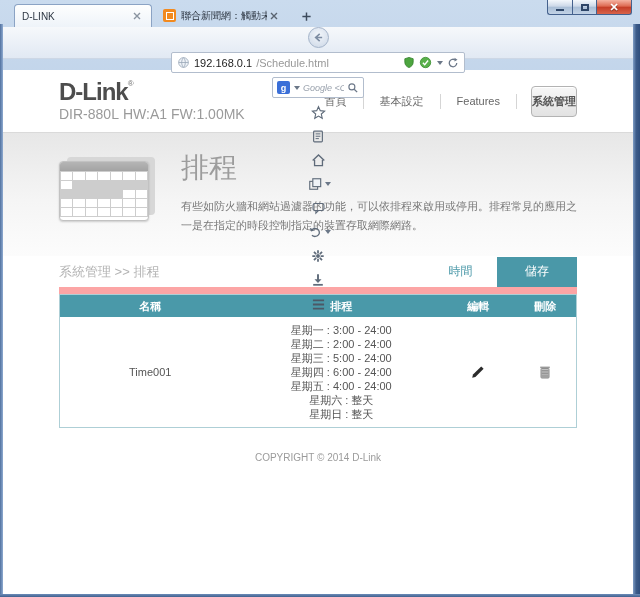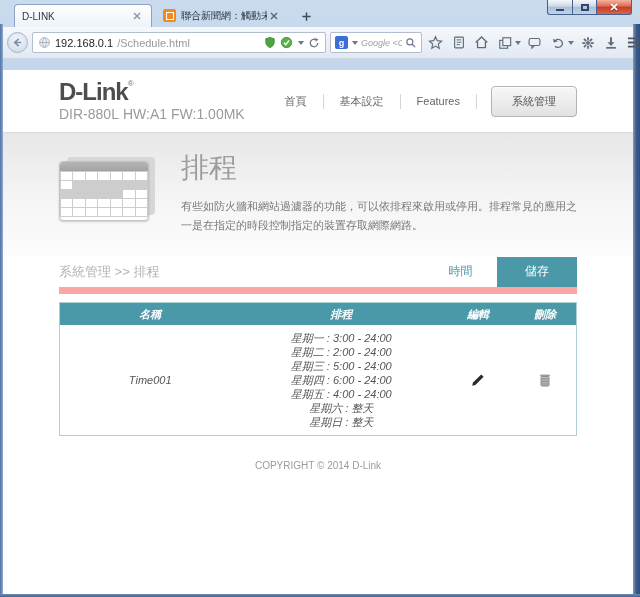--- a/index.html
+++ b/index.html
@@ -40,21 +40,21 @@
   .wc-close { width:36px; border-radius:0 0 3px 0;
     background:linear-gradient(180deg,#f5b3a2 0%, #dd6951 45%, #c43c26 50%, #d8644b 100%); }
   .glyph-min { width:8px; height:2px; background:#2e4668; margin-top:6px; }
   .glyph-max { width:8px; height:7px; border:2px solid #2e4668; }
   .glyph-close { color:#fff; font-size:11px; font-weight:bold; line-height:1;
     text-shadow:0 1px 1px rgba(0,0,0,.4); }
 
   
   .toolbar { position:absolute; top:27px; left:3px; right:7px; height:32px;
     background:linear-gradient(180deg,#f6f8fb,#e1e9f3); border-bottom:1px solid #cdd7e5;
-    display:flex; align-items:center; padding:0 4px; gap:4px; z-index:6; }
+    display:flex; align-items:center; padding:0 4px; gap:4px; z-index:6;flex-direction:column; }
   .back-btn { width:21px; height:21px; border-radius:50%; flex:none;
     background:radial-gradient(circle at 50% 35%, #f2f6fb, #ccd7e6);
     border:1px solid #a3b3c9; display:flex; align-items:center; justify-content:center; }
   .urlbar { flex:none; width:294px; height:21px; background:#fff; border:1px solid #b2bdcd;
     border-radius:2px; display:flex; align-items:center; padding:0 5px; gap:4px; }
   .url-host { font-size:11px; color:#1c1c1c; }
   .url-path { font-size:11px; color:#989898; }
   .urlbar .spacer { flex:1; }
   .searchbar { flex:none; width:92px; height:21px; background:#fff; border:1px solid #b2bdcd;
     border-radius:2px; display:flex; align-items:center; padding:0 4px; gap:3px; }
@@ -87,23 +87,23 @@
   .site { width:518px; margin:0 auto; }
 
   .site-header { height:62px; display:flex; align-items:center; justify-content:space-between; }
   .logo-line { line-height:1; }
   .logo { font-size:24px; font-weight:bold; color:#4d4d4d; letter-spacing:-1px; }
   .logo-reg { font-size:8px; color:#6f6f6f; vertical-align:top; }
   .device-info { margin-top:2px; font-size:14px; color:#9a9a9a; display:flex; gap:4px; }
   .main-nav { display:flex; align-items:center; font-size:11px; color:#666; }
   .nav-item { padding:0 16px; white-space:nowrap; }
   .nav-sep { width:1px; height:15px; background:#d5d5d5; }
-  .nav-item.active { margin-left:14px; padding:7px 20px; border:1px solid #b3b3b3; border-radius:4px;
+  .nav-item.active { margin-left:14px; padding:7px 0; border:1px solid #b3b3b3; border-radius:4px;
     background:linear-gradient(180deg,#f7f7f7,#e2e2e2); color:#555;
-    box-shadow:inset 0 1px 0 #fff; }
+    box-shadow:inset 0 1px 0 #fff;font-weight:bold; }
 
   .hero-band-wrap { background:linear-gradient(180deg,#e7e7e7 0%, #f5f5f5 55%, #fcfcfc 100%);
     border-top:1px solid #dadada; margin:0 -61px; padding:0 61px; }
   .hero-band { display:flex; padding:16px 0 22px; }
   .cal-wrap { width:112px; flex:none; position:relative; padding-top:12px; }
   .cal-back { position:absolute; left:8px; top:8px; width:88px; height:58px; background:#d7d7d7;
     border-radius:4px; }
   .cal-front { position:relative; width:90px; height:60px; background:#fff; border:1px solid #c2c2c2;
     border-radius:4px; overflow:hidden; box-shadow:0 1px 2px rgba(0,0,0,.18); }
   .cal-header { height:9px; background:linear-gradient(180deg,#b5b5b5,#a3a3a3); }
@@ -116,21 +116,21 @@
   .page-desc { margin-top:10px; width:405px; font-size:11px; color:#787878; line-height:1.7; }
 
   .crumb-row { height:38px; display:flex; align-items:center; justify-content:space-between;
     border-bottom:7px solid #fca5a5; }
   .breadcrumb { font-size:13px; color:#b3b3b3; }
   .btn { border:none; font-family:inherit; cursor:pointer; display:inline-flex;
     align-items:center; justify-content:center; }
   .btn-time { width:64px; height:30px; background:#fff; color:#4a98a8; font-size:12px; }
   .btn-save { width:80px; height:30px; background:#4a98a8; color:#fff; font-size:12px; }
 
-  .sched-table { width:100%; margin-top:8px; border-collapse:collapse; border:1px solid #aecfd6;font-style:italic; }
+  .sched-table { width:100%; margin-top:0; border-collapse:collapse; border:1px solid #aecfd6; }
   .sched-table th { background:#4a99a9; color:#fff; font-size:11px; font-weight:bold;
     height:22px; text-align:center; }
   .sched-table td { text-align:center; vertical-align:middle; font-size:11px; color:#555;
     padding:6px 0; }
   .col-name { width:35%; } .col-sched { width:39%; } .col-edit { width:14%; } .col-del { width:12%; }
   .sched-line { line-height:14px; }
 
   .addrule-row { margin-top:16px; display:flex; align-items:center; gap:12px; }
   .btn-add { width:76px; height:25px; background:#4a98a8; color:#fff; font-size:11px; }
   .remaining { font-size:11px; color:#4a4a4a; }

